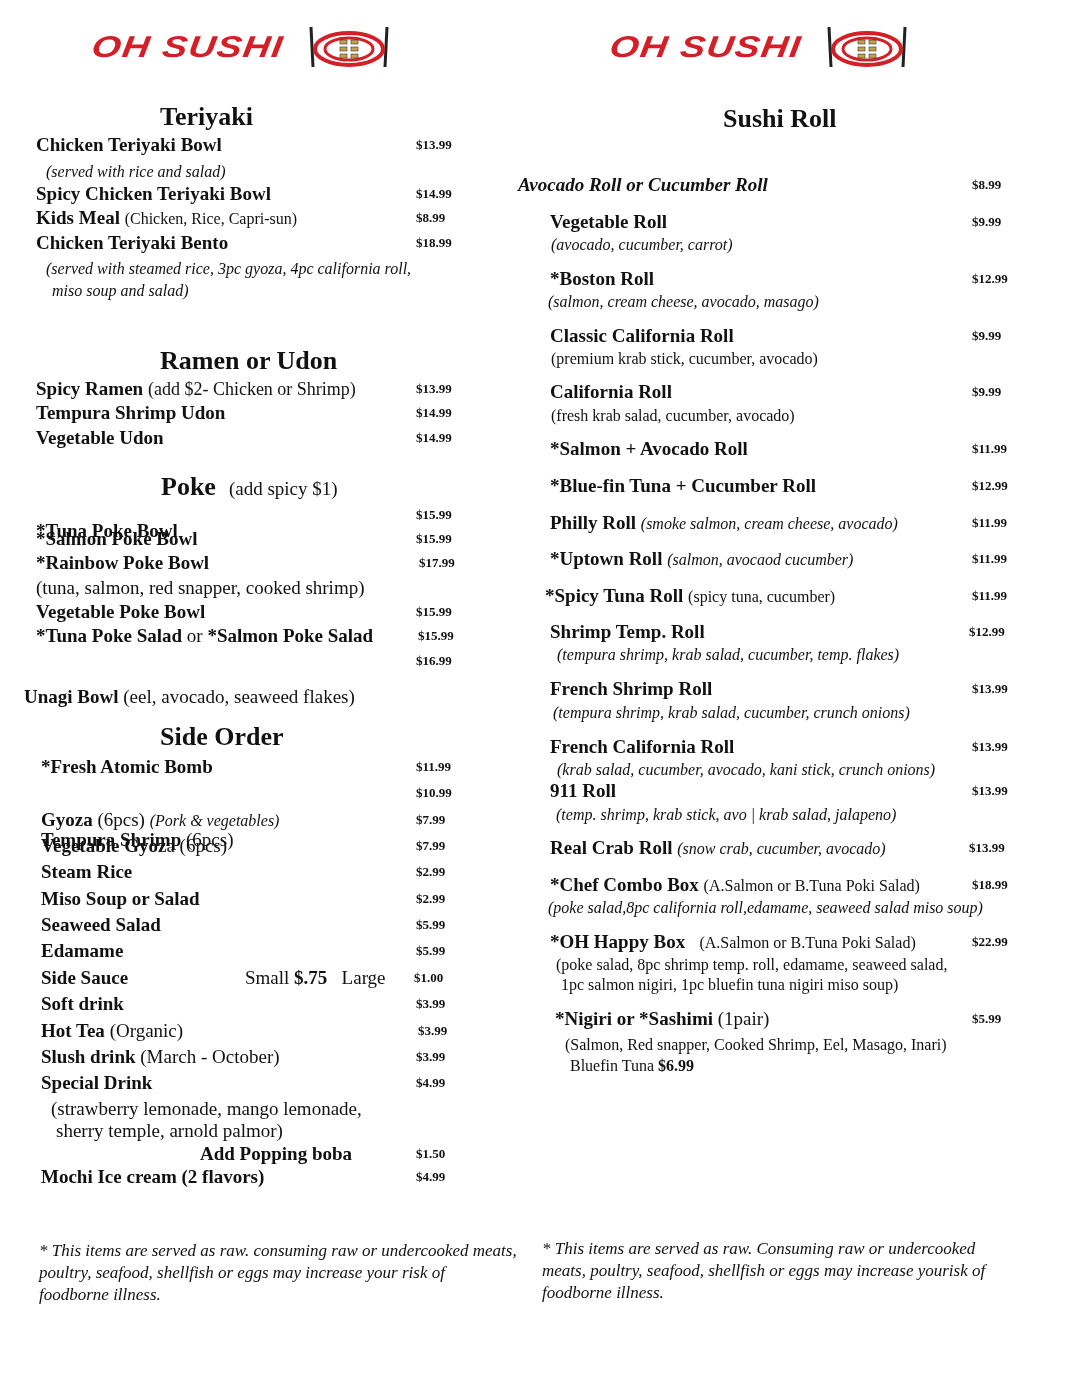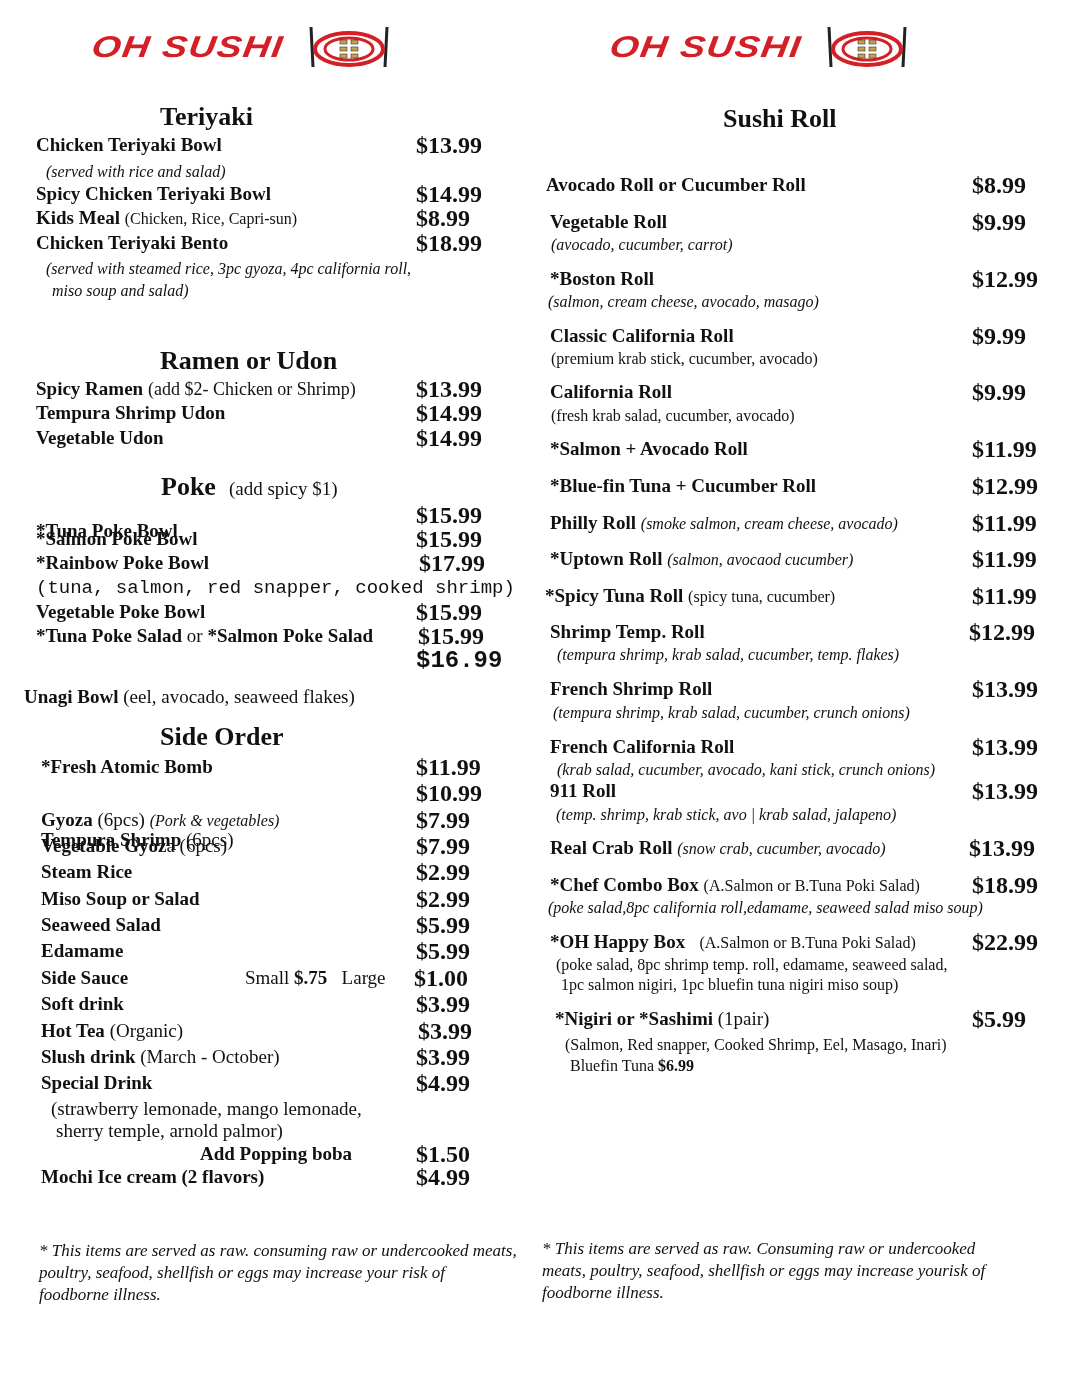--- a/index.html
+++ b/index.html
@@ -10,21 +10,21 @@
                color:#d41f26; font-size:30px; letter-spacing:1px; transform:skewX(-8deg) scaleX(1.25);
                transform-origin:left center; margin-right:58px; }
   .logo-mark { width:92px; height:44px; }
   .heading { position:absolute; font-weight:bold; font-size:26px; text-align:center; }
   .heading .note { font-weight:normal; font-size:19px; }
   .row { position:absolute; font-size:19px; white-space:nowrap; line-height:22px; }
   .b { font-weight:bold; }
   .n { font-weight:normal; }
   .i { font-style:italic; font-weight:normal; }
   .sm { font-size:16px; }
-  .price { position:absolute; font-weight:bold; font-size:24px; white-space:nowrap; line-height:22px; }
+  .price { position:absolute; font-weight:bold; font-size:13px; white-space:nowrap; line-height:22px; }
   .desc { position:absolute; font-size:16px; white-space:nowrap; line-height:21px; }
   .footnote { position:absolute; font-style:italic; font-size:17px; line-height:22px; width:480px; }
 </style>
 </head>
 <body>
 
 <div class="logo" style="left:92px;">
   <span class="logo-text">OH SUSHI</span>
   <svg class="logo-mark" viewBox="0 0 92 44">
     <line x1="8" y1="2" x2="10" y2="42" stroke="#222" stroke-width="3"></line>
@@ -89,34 +89,34 @@
 <div class="heading" style="left:161px;top:472px;">
   <span>Poke</span>&nbsp;
   <span class="note">(add spicy $1)</span>
 </div>
 <div class="row b" style="left:36px;top:520px;">*Tuna Poke Bowl</div>
 <div class="price" style="left:416px;top:504px;">$15.99</div>
 <div class="row b" style="left:36px;top:528px;">*Salmon Poke Bowl</div>
 <div class="price" style="left:416px;top:528px;">$15.99</div>
 <div class="row b" style="left:36px;top:552px;">*Rainbow Poke Bowl</div>
 <div class="price" style="left:419px;top:552px;">$17.99</div>
-<div class="row n" style="left:36px;top:577px;font-family:Liberation Mono, monospace;">(tuna, salmon, red snapper, cooked shrimp)</div>
+<div class="row n" style="left:36px;top:577px;">(tuna, salmon, red snapper, cooked shrimp)</div>
 <div class="row b" style="left:36px;top:601px;">Vegetable Poke Bowl</div>
 <div class="price" style="left:416px;top:601px;">$15.99</div>
 <div class="row b" style="left:36px;top:625px;">
   <span>*Tuna Poke Salad</span>
   <span class="n">or</span>
   <span>*Salmon Poke Salad</span>
 </div>
 <div class="price" style="left:418px;top:625px;">$15.99</div>
 <div class="row b" style="left:24px;top:650px;margin-top:36px;">
   <span>Unagi Bowl</span>
   <span class="n">(eel, avocado, seaweed flakes)</span>
 </div>
-<div class="price" style="left:416px;top:650px;font-family:Liberation Mono, monospace;">$16.99</div>
+<div class="price" style="left:416px;top:650px;">$16.99</div>
 
 <div class="heading" style="left:160px;top:722px;">Side Order</div>
 <div class="row b" style="left:41px;top:756px;">*Fresh Atomic Bomb</div>
 <div class="price" style="left:416px;top:756px;">$11.99</div>
 
 <div class="row b" style="left:41px;top:782px;margin-top:47px;">
   <span>Tempura Shrimp</span>
   <span class="n">(6pcs)</span>
 </div>
 <div class="price" style="left:416px;top:782px;">$10.99</div>
@@ -173,21 +173,21 @@
 
 <div class="row b" style="left:200px;top:1143px;">Add Popping boba</div>
 <div class="price" style="left:416px;top:1143px;">$1.50</div>
 <div class="row b" style="left:41px;top:1166px;">Mochi Ice cream (2 flavors)</div>
 <div class="price" style="left:416px;top:1166px;">$4.99</div>
 
 <div class="footnote" style="left:39px;top:1240px;">* This items are served as raw. consuming raw or undercooked meats, poultry, seafood, shellfish or eggs may increase your risk of foodborne illness.</div>
 
 <div class="heading" style="left:723px;top:104px;">Sushi Roll</div>
 
-<div class="row b" style="left:546px;top:174px;">Avocado Roll or Cucumber Roll</div>
+<div class="row b" style="left:518px;top:174px;font-style:italic;">Avocado Roll or Cucumber Roll</div>
 <div class="price" style="left:972px;top:174px;">$8.99</div>
 
 <div class="row b" style="left:550px;top:211px;">Vegetable Roll</div>
 <div class="price" style="left:972px;top:211px;">$9.99</div>
 <div class="desc i" style="left:551px;top:234px;">(avocado, cucumber, carrot)</div>
 
 <div class="row b" style="left:550px;top:268px;text-align:right;">*Boston Roll</div>
 <div class="price" style="left:972px;top:268px;">$12.99</div>
 <div class="desc i" style="left:548px;top:291px;">(salmon, cream cheese, avocado, masago)</div>
 

